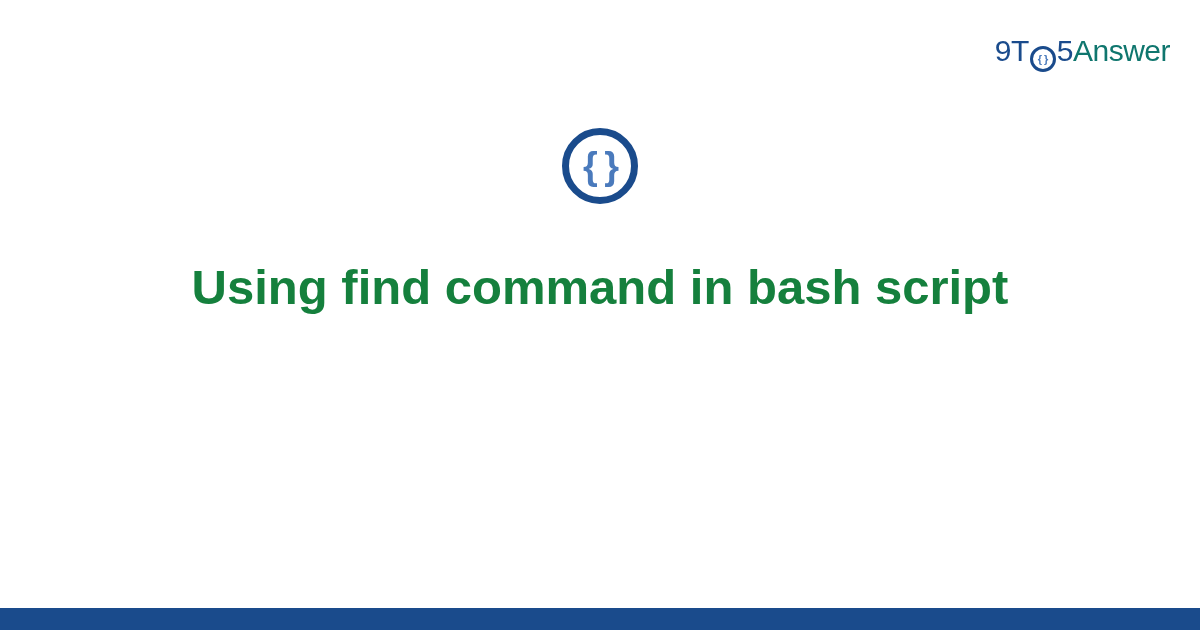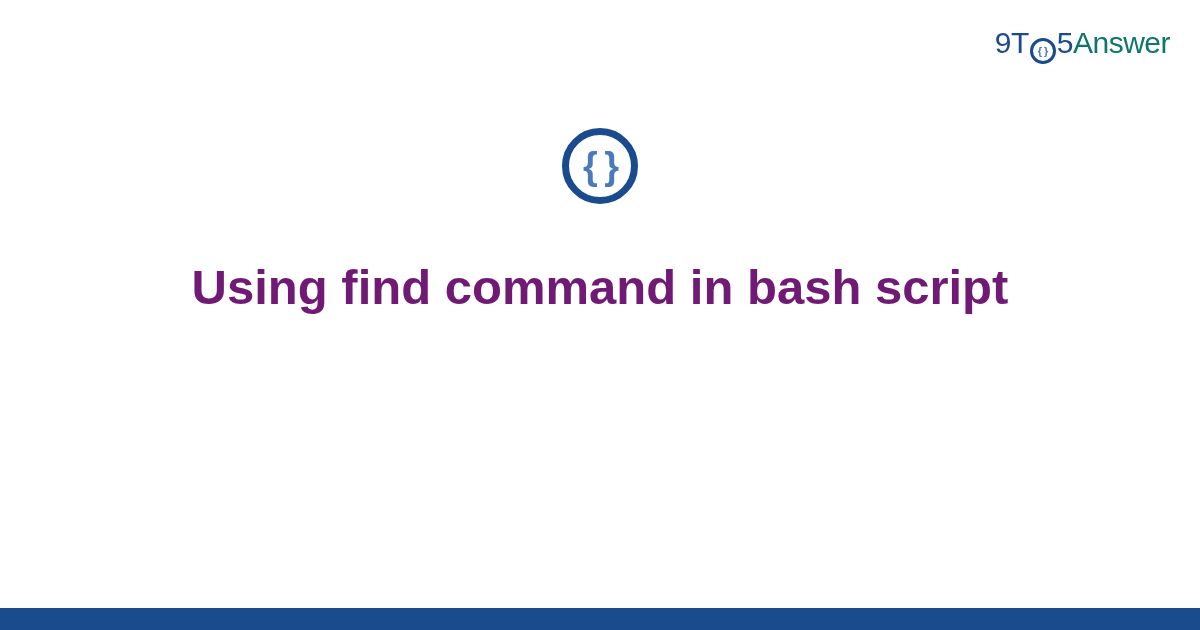--- a/index.html
+++ b/index.html
@@ -10,21 +10,21 @@
     body {
       width: 1200px;
       height: 630px;
       font-family: Arial, Helvetica, sans-serif;
       background: #ffffff;
       position: relative;
       overflow: hidden;
     }
     .logo {
       position: absolute;
-      top: 26px;
+      top: 34px;
       right: 30px;
       font-size: 30px;
       font-weight: 400;
       letter-spacing: -0.5px;
     }
     .logo-nine {
       color: #1a4b8c;
       font-weight: 500;
     }
     .logo-t {
@@ -81,21 +81,21 @@
     .icon-braces {
       font-size: 38px;
       font-weight: 800;
       color: #4a7abc;
       font-family: Arial, sans-serif;
       letter-spacing: -2px;
     }
     .title {
       font-size: 49px;
       font-weight: 700;
-      color: #701a75;
+      color: #15803d;
       text-align: center;
       line-height: 1.27;
       max-width: 900px;
       padding: 0 40px;
     }
     .footer-bar {
       position: absolute;
       bottom: 0;
       left: 0;
       right: 0;

